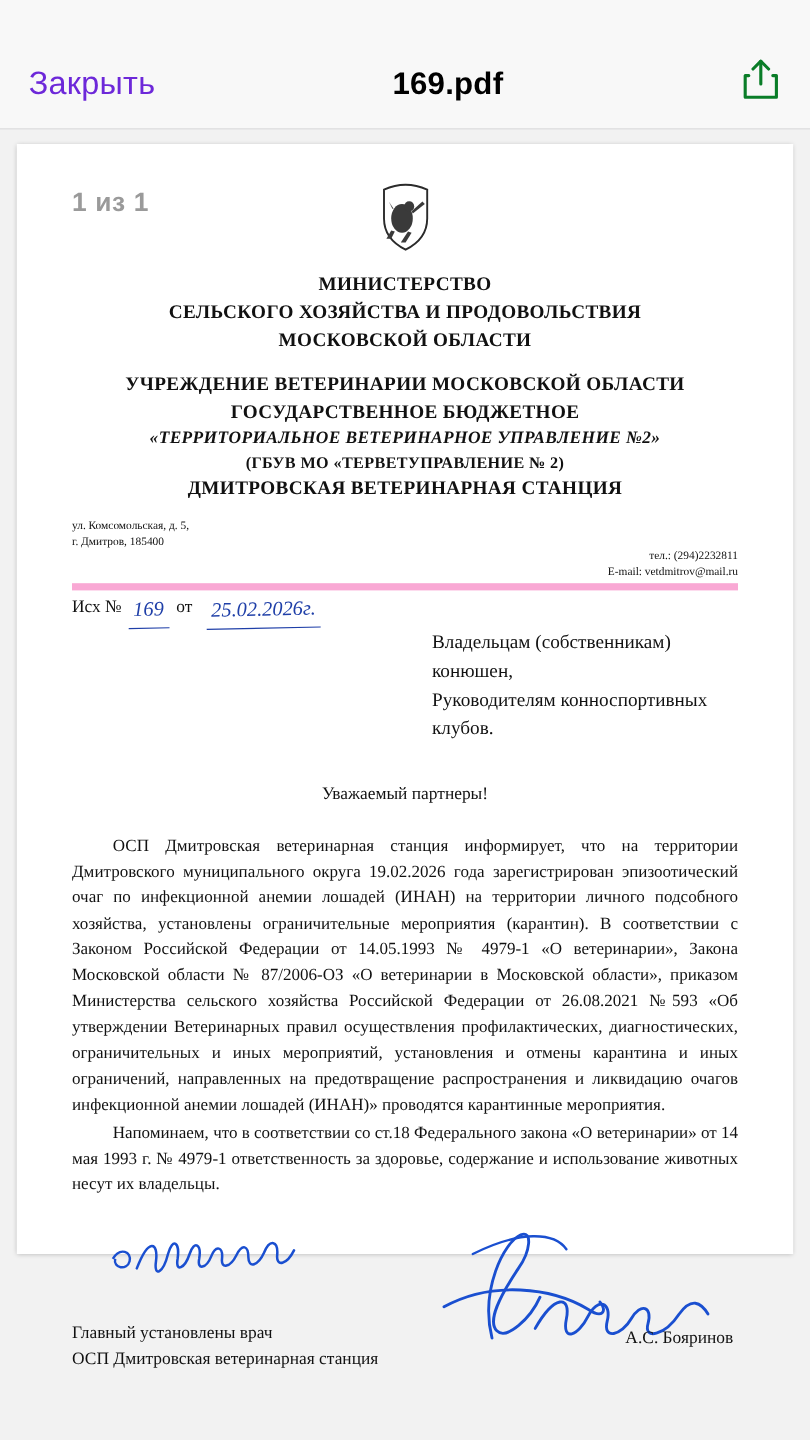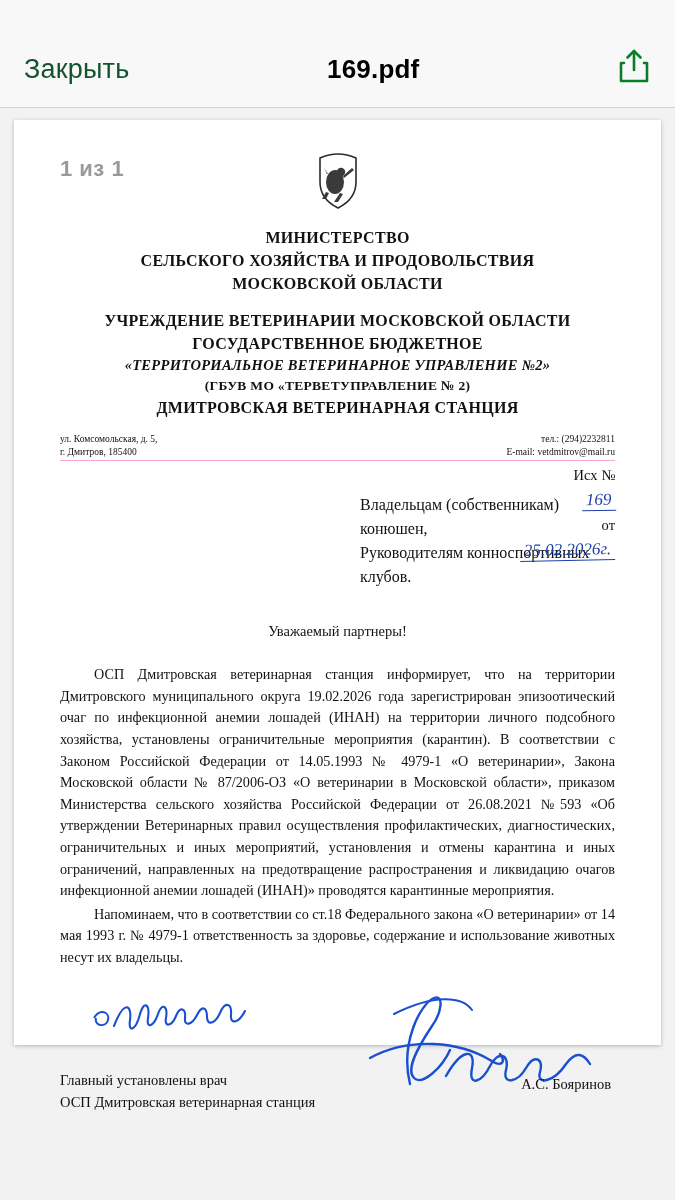--- a/index.html
+++ b/index.html
@@ -23,21 +23,21 @@
     height: 108px;
     background: #f8f8f8;
     border-bottom: 1px solid #d4d4d6;
     display: flex;
     align-items: flex-end;
     justify-content: space-between;
     padding: 0 24px 22px 24px;
     flex: 0 0 auto;
   }
   .close-btn {
-    color: #14532d;
+    color: #6d28d9;
     font-size: 27px;
     letter-spacing: .2px;
     background: none;
     border: none;
     padding: 0;
     font-family: "Liberation Sans", sans-serif;
     cursor: pointer;
   }
   .doc-title {
     color: #000;
@@ -101,34 +101,33 @@
   .org-block .gap { height: 13px; }
   .org-block .l4 { font-style: italic; }
   .org-block .small { font-weight: bold; font-size: 13.5px; }
 
   .contacts {
     margin-top: 14px;
     display: flex;
     justify-content: space-between;
     font-size: 9.5px;
     line-height: 1.35;
-    border-bottom: 1px solid #f9a8d4;
+    border-bottom: 6px solid #f9a8d4;
     padding-bottom: 2px;
+    flex-direction: column;
   }
   .contacts .right { text-align: right; }
 
   .outnum {
     margin-top: 6px;
     font-size: 14.5px;
     display: flex;
-    align-items: flex-end;
     gap: 6px;
     position: relative;
     height: 26px;
-    flex-direction: column;
   }
   .hand {
     font-family: "Liberation Serif", serif;
     color: #1f3fa8;
     font-style: italic;
     font-size: 17px;
     border-bottom: 1px solid #1f3fa8;
     padding: 0 4px;
     transform: rotate(-1.2deg);
   }

